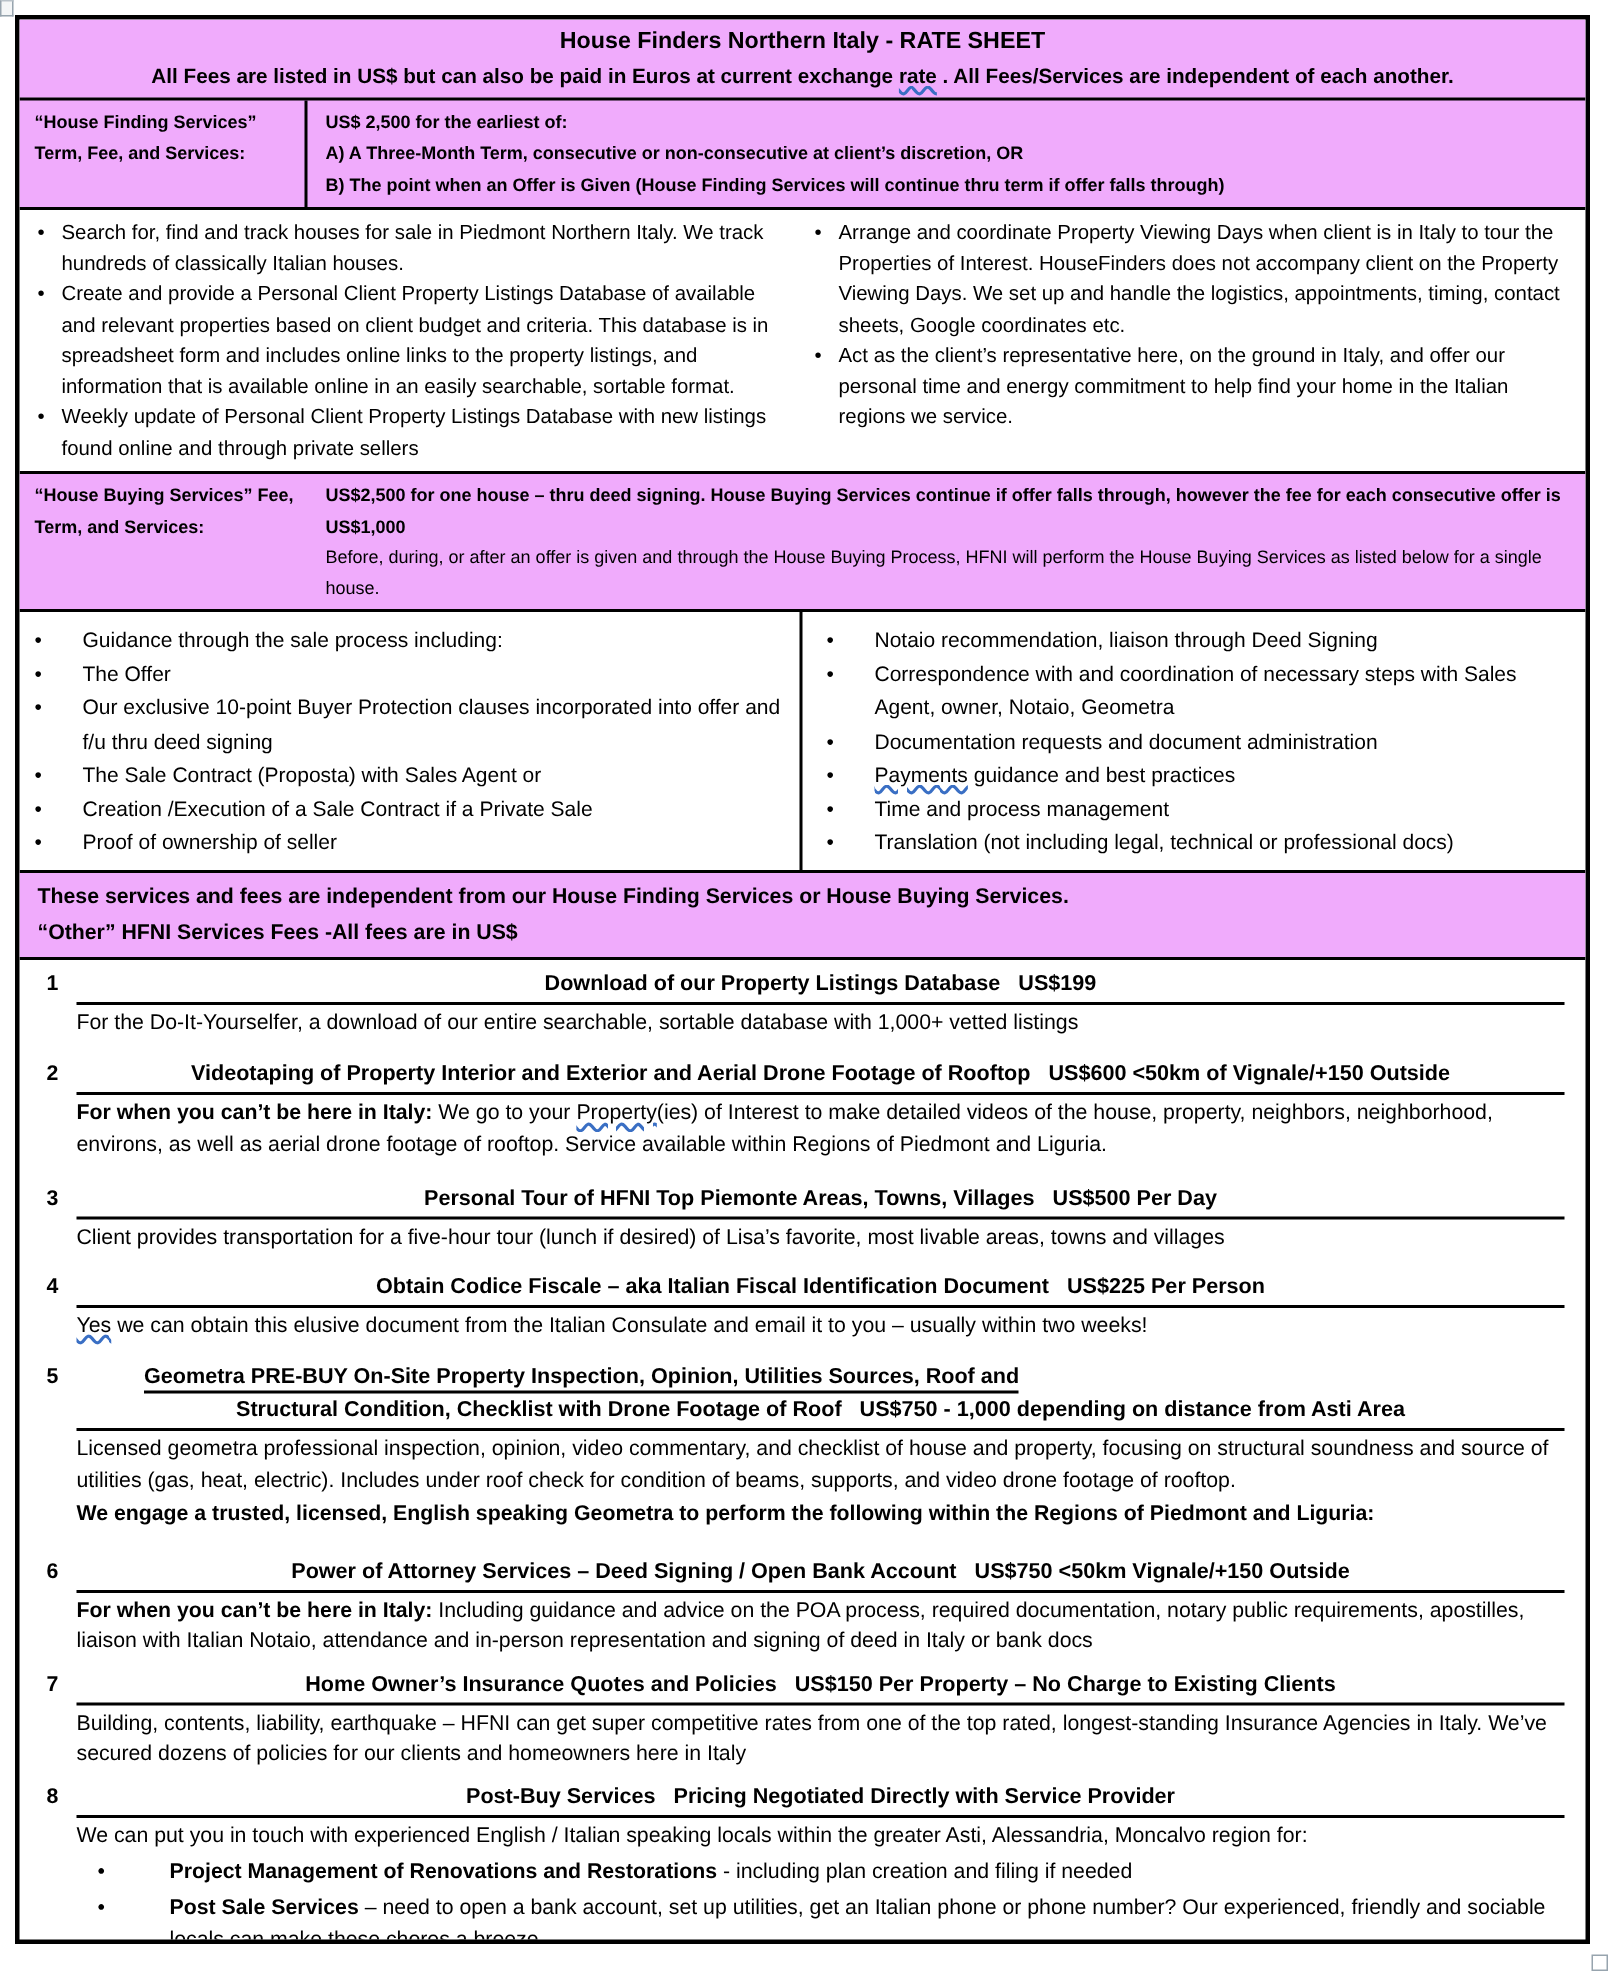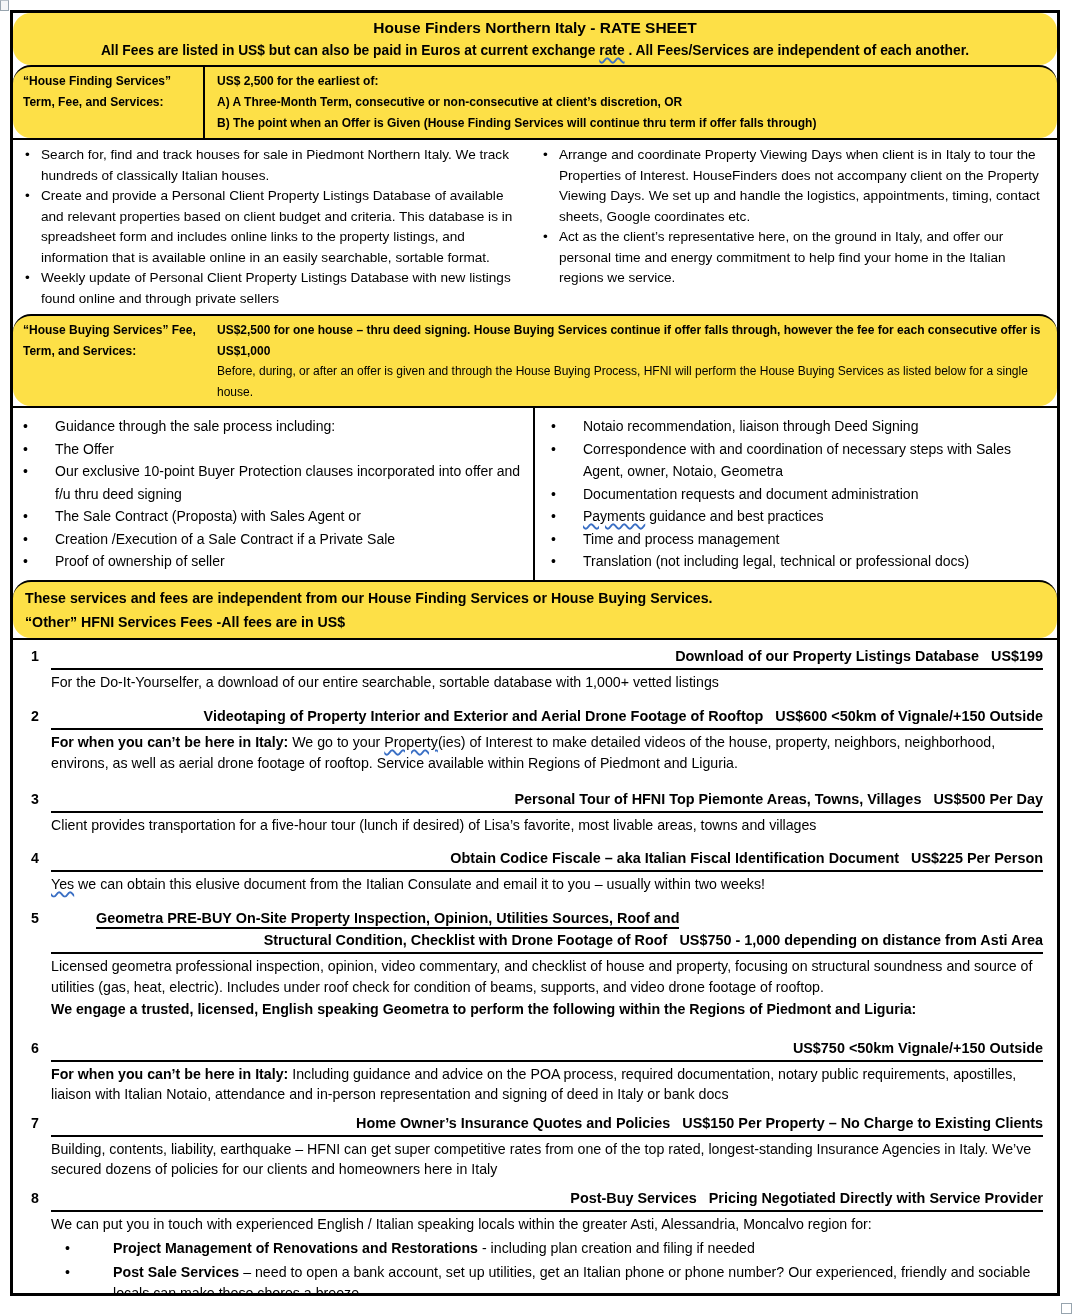--- a/index.html
+++ b/index.html
@@ -8,21 +8,21 @@
     background:#ffffff;color:#000;
     font-family:"Liberation Sans","DejaVu Sans",sans-serif;
     -webkit-font-smoothing:antialiased;
   }
   .doc{
     position:absolute;left:10px;top:10px;width:1050px;height:1286px;
     border:3px solid #000;background:#fff;overflow:hidden;box-sizing:border-box;
   }
   .sec{box-sizing:border-box;}
   .sec + .sec{border-top:2.5px solid #000;}
-  .gray{background:#fde047;border-radius:18px;}
+  .gray{background:#f0abfc;}
 
   
   .hdr{padding:3px 10px 3px 10px;text-align:center;}
   .doc-title{font-weight:bold;font-size:15.5px;line-height:24px;}
   .doc-subtitle{font-weight:bold;font-size:13.8px;line-height:22px;white-space:nowrap;}
 
   
   .feerow{display:flex;font-size:12px;}
   .feerow .lbl{width:192px;padding:4px 8px 4px 10px;font-weight:bold;line-height:21px;box-sizing:border-box;flex:none;}
   .feerow.finding .lbl{border-right:2.5px solid #000;}
@@ -56,21 +56,21 @@
   .svc[data-num="4"]{margin-top:11px;}
   .svc[data-num="5"]{margin-top:13px;}
   .svc[data-num="6"]{margin-top:17px;}
   .svc[data-num="7"]{margin-top:7px;}
   .svc[data-num="8"]{margin-top:7px;}
   .svc-head{display:flex;}
   .svc-num{width:38px;padding-left:18px;box-sizing:border-box;flex:none;font-weight:bold;line-height:22px;}
   .svc-main{flex:1;}
   .svc-prehead{font-size:14.4px;line-height:22px;}
   .svc-prehead .u{font-weight:bold;border-bottom:2.5px solid #000;padding-bottom:1px;margin-left:45px;}
-  .svc-headrow{display:flex;justify-content:flex-end;align-items:flex-end;
+  .svc-headrow{display:flex;justify-content:center;align-items:flex-end;
     border-bottom:2.5px solid #000;font-weight:bold;font-size:14.4px;line-height:22px;padding-bottom:1px;}
   .svc-title{padding-right:12px;}
   .svc-price{white-space:nowrap;}
   .svc-para{margin-left:38px;margin-top:2px;line-height:20.5px;}
   .svc-bullets{margin-left:48px;margin-top:4px;}
   .svc-bullets .brow{line-height:21.5px;margin-top:2px;}
   .svc-bullets .dot{width:52px;flex:none;padding-left:4px;box-sizing:border-box;}
 
   .seg-sq{text-decoration:underline;text-decoration-style:wavy;text-decoration-color:#3a6fc4;text-decoration-thickness:1.5px;text-underline-offset:2px;}
 
@@ -257,20 +257,21 @@
           </div>
         </div>
         <div class="svc-para"><span class="seg-n">Licensed geometra professional inspection, opinion, video commentary, and checklist of house and property, focusing on structural soundness and source of utilities (gas, heat, electric). Includes under roof check for condition of beams, supports, and video drone footage of rooftop.</span></div>
         <div class="svc-para"><span class="seg-b b">We engage a trusted, licensed, English speaking Geometra to perform the following within the Regions of Piedmont and Liguria:</span></div>
       </div>
       <div class="svc" data-num="6">
         <div class="svc-head">
           <span class="svc-num">6</span>
           <div class="svc-main">
             <div class="svc-headrow">
+              <span class="svc-title">Power of Attorney Services – Deed Signing / Open Bank Account</span>
               <span class="svc-price">US$750 &lt;50km Vignale/+150 Outside</span>
             </div>
           </div>
         </div>
         <div class="svc-para"><span class="seg-b b">For when you can’t be here in Italy: </span><span class="seg-n">Including guidance and advice on the POA process, required documentation, notary public requirements, apostilles, liaison with Italian Notaio, attendance and in-person representation and signing of deed in Italy or bank docs</span></div>
       </div>
       <div class="svc" data-num="7">
         <div class="svc-head">
           <span class="svc-num">7</span>
           <div class="svc-main">

